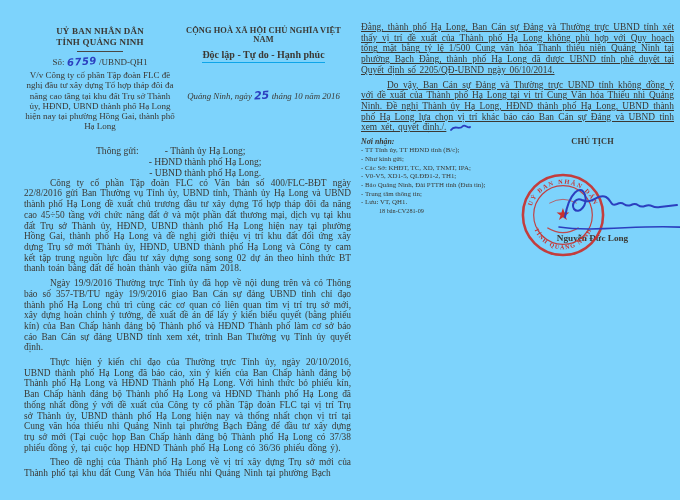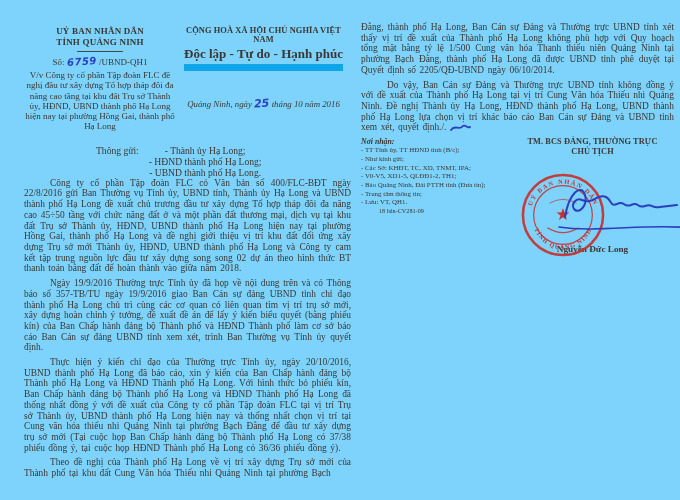--- a/index.html
+++ b/index.html
@@ -13,31 +13,31 @@
   .hdr{display:flex;}
   .hdr-left{width:152px;text-align:center;}
   .hdr-right{width:175px;text-align:center;}
   .issuer{font-weight:bold;font-size:9px;line-height:11px;letter-spacing:.2px;}
   .rule{width:46px;height:1px;background:#4a4742;margin:3px auto 4px;}
   .docnum{font-size:9px;margin-top:1px;white-space:nowrap;}
   .hand{color:#2b3fbf;font-family:"DejaVu Sans", sans-serif;font-style:italic;font-weight:bold;}
   .handnum{font-size:10px;display:inline-block;transform:rotate(-4deg);letter-spacing:.5px;}
   .subject{font-size:9px;line-height:10.3px;margin-top:3px;}
   .nat1{font-weight:bold;font-size:8.4px;letter-spacing:.1px;}
-  .nat2{font-weight:bold;font-size:13px;display:inline-block;border-bottom:7px solid #0ea5e9;padding-bottom:1.5px;margin-top:2px;}
+  .nat2{font-weight:bold;font-size:10px;display:inline-block;border-bottom:1px solid #0ea5e9;padding-bottom:1.5px;margin-top:2px;}
   .dateline{font-style:italic;font-size:8.8px;margin-top:26px;}
   .handday{font-size:11px;display:inline-block;transform:rotate(-3deg);}
   .salutation-row{margin-top:13px;margin-left:72px;display:flex;font-size:9.6px;}
   .recipients{margin-left:10px;text-align:center;}
   .recipient{line-height:11px;}
   .body{font-size:9.4px;line-height:10.7px;text-align:justify;word-spacing:1.2px;}
   .body p{margin:0 0 4px;text-indent:26px;}
   
   .page-right{position:absolute;left:361px;top:22px;width:313px;}
-  .page-right .body{margin-top:0;}
+  .page-right .body{margin-top:0;text-decoration:underline;}
   .page-right p.cont{text-indent:0;}
   .flourish{display:inline-block;vertical-align:middle;margin-left:3px;}
   .footer{display:flex;}
   .noinhan{width:150px;}
   .noinhan-label{font-weight:bold;font-style:italic;font-size:7.8px;line-height:9px;}
   .noinhan-item{font-size:6.9px;line-height:8.7px;}
   .copies{font-size:6.2px;margin-left:18px;line-height:8px;}
   .sigblock{width:163px;text-align:center;position:relative;}
   .sig-line{font-weight:bold;font-size:8.3px;line-height:10.3px;letter-spacing:.1px;}
   .seal-wrap{position:absolute;left:8px;top:34px;width:88px;height:88px;}
@@ -105,21 +105,20 @@
         <div class="noinhan-item">- Như kính gửi;</div>
         <div class="noinhan-item">- Các Sở: KHĐT, TC, XD, TNMT, IPA;</div>
         <div class="noinhan-item">- V0-V5, XD1-5, QLĐĐ1-2, TH1;</div>
         <div class="noinhan-item">- Báo Quảng Ninh, Đài PTTH tỉnh (Đưa tin);</div>
         <div class="noinhan-item">- Trung tâm thông tin;</div>
         <div class="noinhan-item">- Lưu: VT, QH1.</div>
         <div class="copies">18 bản-CV281-09</div>
       </div>
 
       <div class="sigblock">
-        <div class="sig-line">TM. BCS ĐẢNG, THƯỜNG TRỰC</div>
         <div class="sig-line">CHỦ TỊCH</div>
 
         <div class="seal-wrap">
           <svg width="88" height="88" viewBox="0 0 90 90">
             <circle cx="45" cy="45" r="41" fill="none" stroke="#c9302c" stroke-width="2.6" opacity="0.92"></circle>
             <circle cx="45" cy="45" r="30" fill="none" stroke="#c9302c" stroke-width="1.2" opacity="0.9"></circle>
             <defs>
               <path id="sealTopArc" d="M 11,47 A 34,34 0 1 1 79,47" fill="none"></path>
               <path id="sealBotArc" d="M 14,49 A 31,31 0 0 0 76,49" fill="none"></path>
             </defs>

